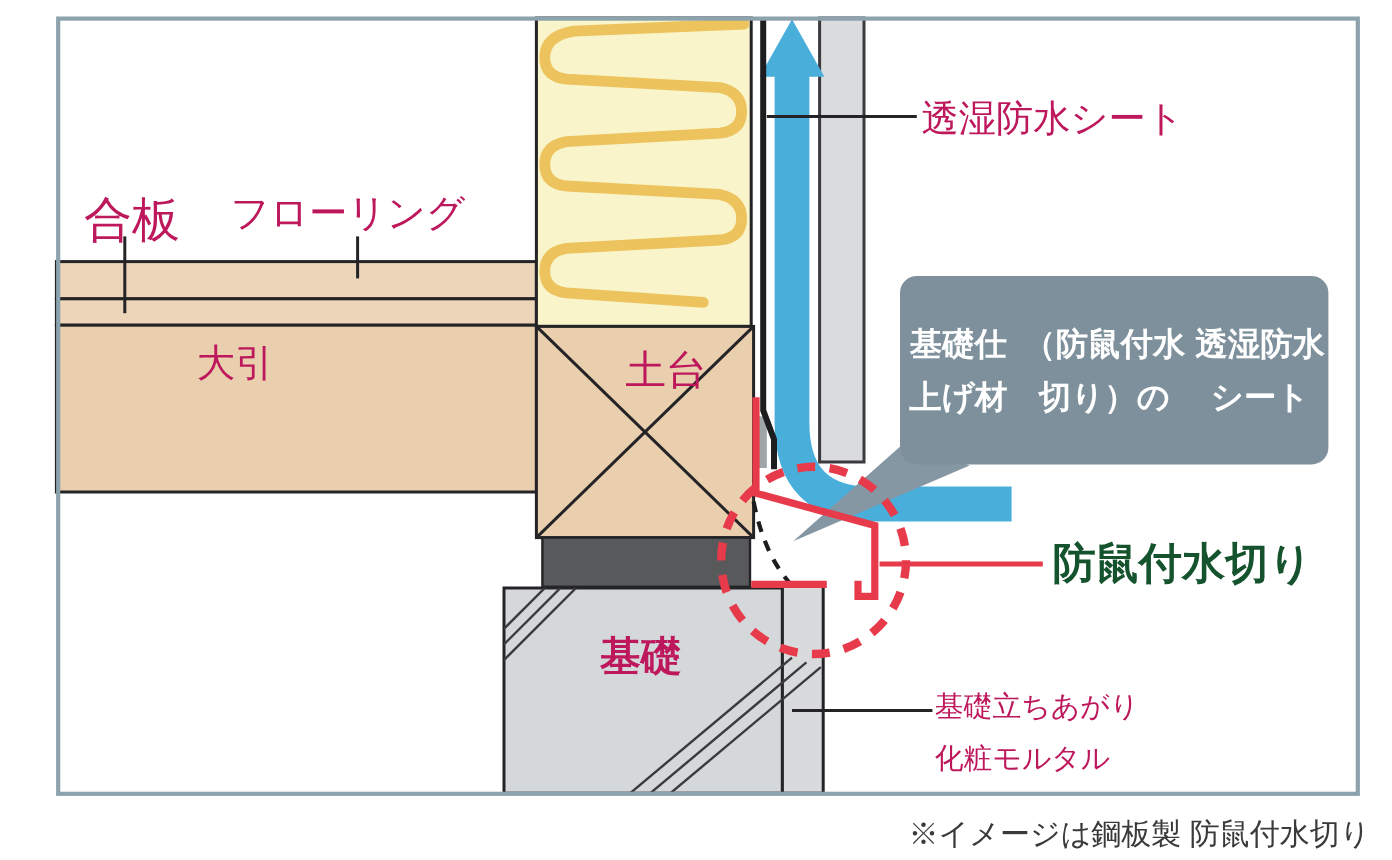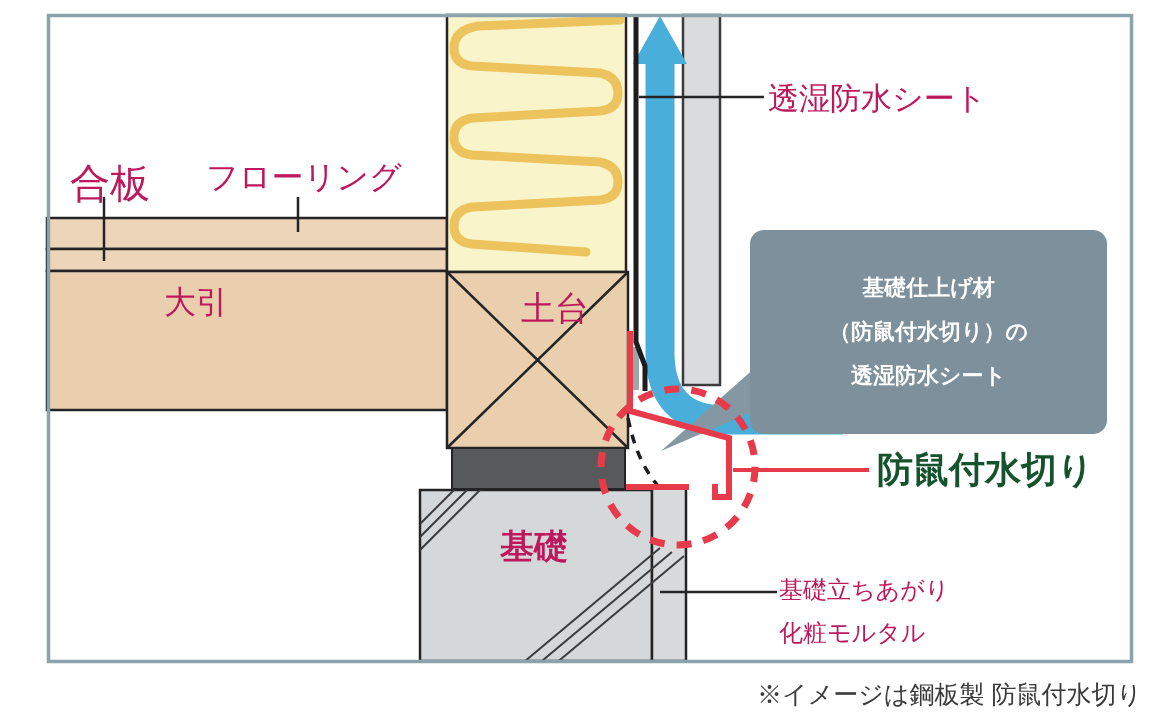--- a/index.html
+++ b/index.html
@@ -3,32 +3,32 @@
 <meta charset="utf-8">
 <style>
   html,body{margin:0;padding:0;background:#ffffff;}
   .stage{
     position:relative;width:1160px;height:717px;background:#ffffff;overflow:hidden;
     font-family:"Liberation Sans", sans-serif;color:#2a2a2a;
   }
   .stage svg{position:absolute;left:0;top:0;}
   .lbl{position:absolute;white-space:nowrap;color:#be185d;}
   .lbl-plywood{left:70px;top:156px;font-size:40px;}
-  .lbl-flooring{left:206px;top:156px;font-size:32px;}
+  .lbl-flooring{left:192px;top:156px;font-size:32px;}
   .lbl-joist{left:164px;top:281px;font-size:32px;}
   .lbl-sill{left:521px;top:286px;font-size:34px;}
   .lbl-foundation{left:500px;top:524px;font-size:34px;font-weight:bold;}
   .lbl-sheet{left:768px;top:78px;font-size:31px;}
   .lbl-flashing{left:877px;top:446px;font-size:36px;font-weight:600;color:#14532d;}
   .lbl-mortar{left:779px;top:568px;font-size:24px;line-height:43px;white-space:normal;width:280px;}
   .footnote{position:absolute;left:750px;top:678px;width:392px;text-align:right;font-size:25px;color:#3a3a3a;}
   .callout{
-    position:absolute;left:750px;top:230px;width:357px;height:204px;border-radius:14px;
-    background:#7d909c;color:#ffffff;display:flex;flex-direction:column;align-items:center;justify-content:center;
-    font-size:22px;font-weight:600;line-height:44px;text-align:center;
+    position:absolute;left:750px;top:230px;width:357px;height:157px;border-radius:14px;
+    background:#7d909c;color:#ffffff;display:flex;flex-direction:row;align-items:center;justify-content:center;
+    font-size:27px;font-weight:600;line-height:44px;text-align:center;
   }
 </style>
 </head>
 <body>
 
 <div class="stage">
 
   <svg width="1160" height="717" viewBox="0 0 1160 717">
     <defs>
       <clipPath id="foundClip">

